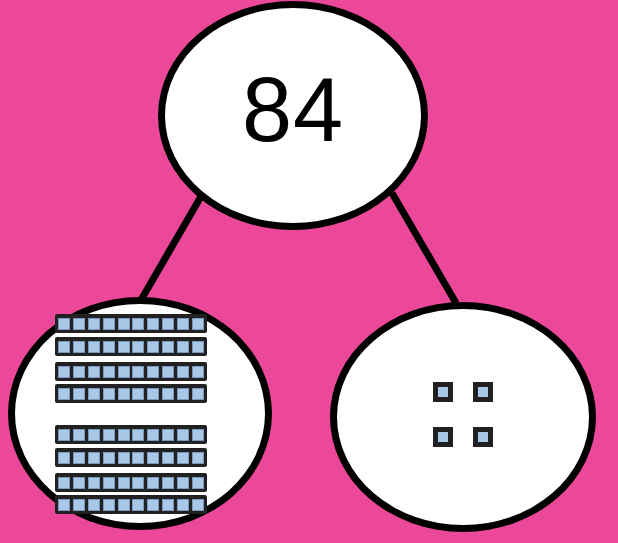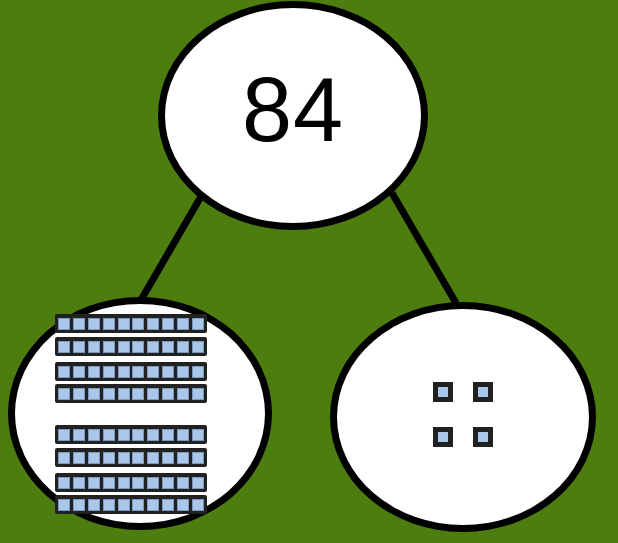--- a/index.html
+++ b/index.html
@@ -5,21 +5,21 @@
   html, body {
     margin: 0;
     padding: 0;
     background: #ffffff;
     font-family: "Liberation Sans", sans-serif;
   }
   .canvas {
     position: relative;
     width: 618px;
     height: 543px;
-    background: #4d7c0f;
+    background: #ec4899;
     overflow: hidden;
   }
   .connectors {
     position: absolute;
     left: 0; top: 0;
     width: 618px; height: 543px;
     z-index: 1;
   }
   .bond-circle {
     position: absolute;

